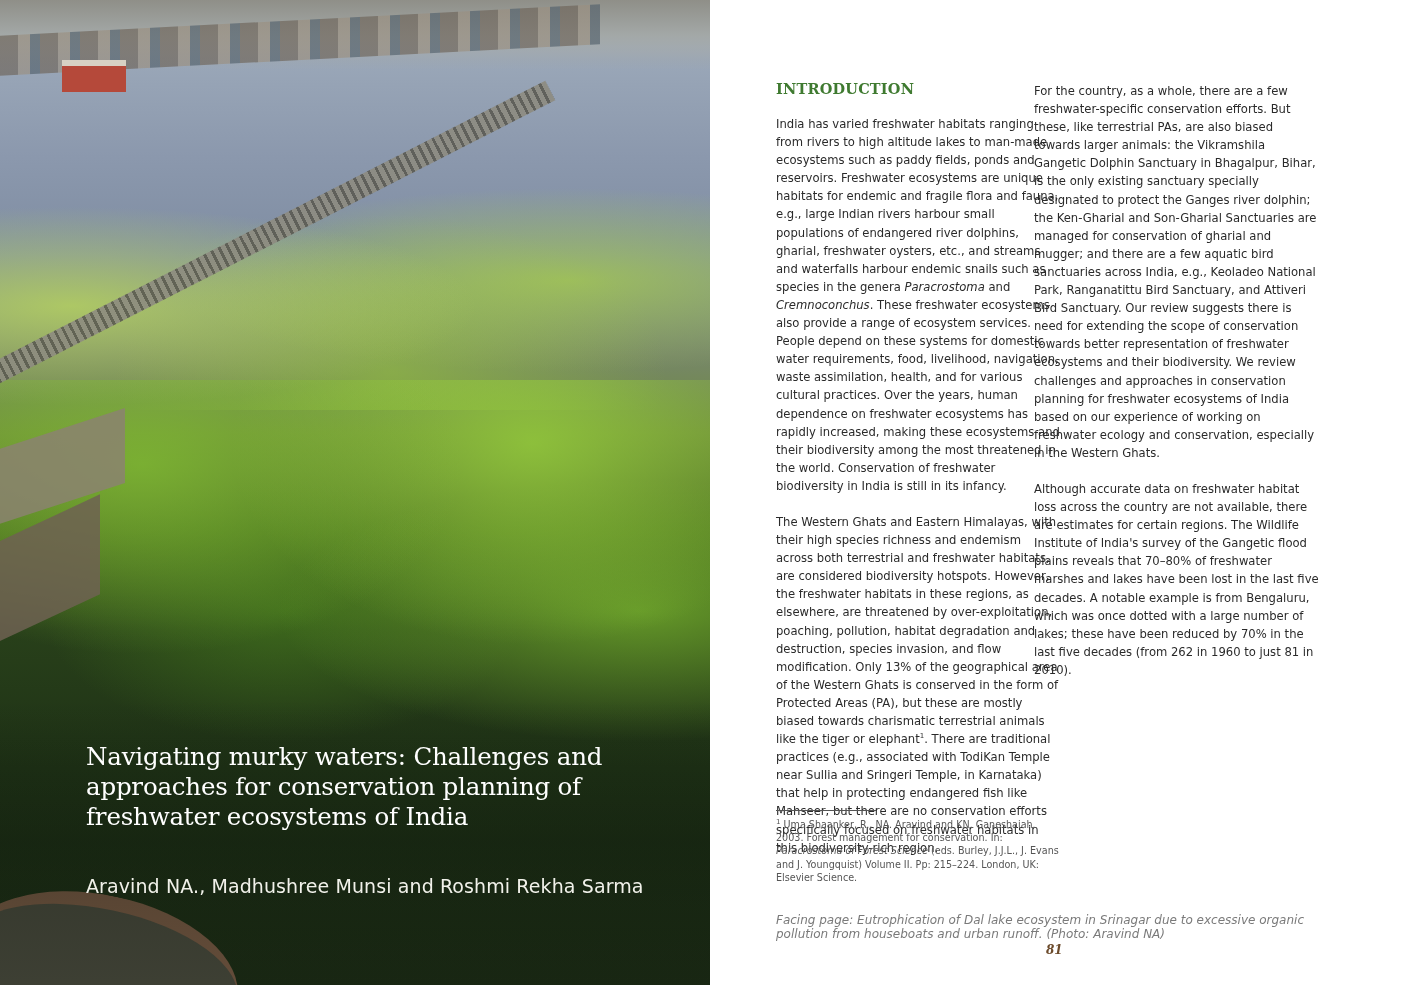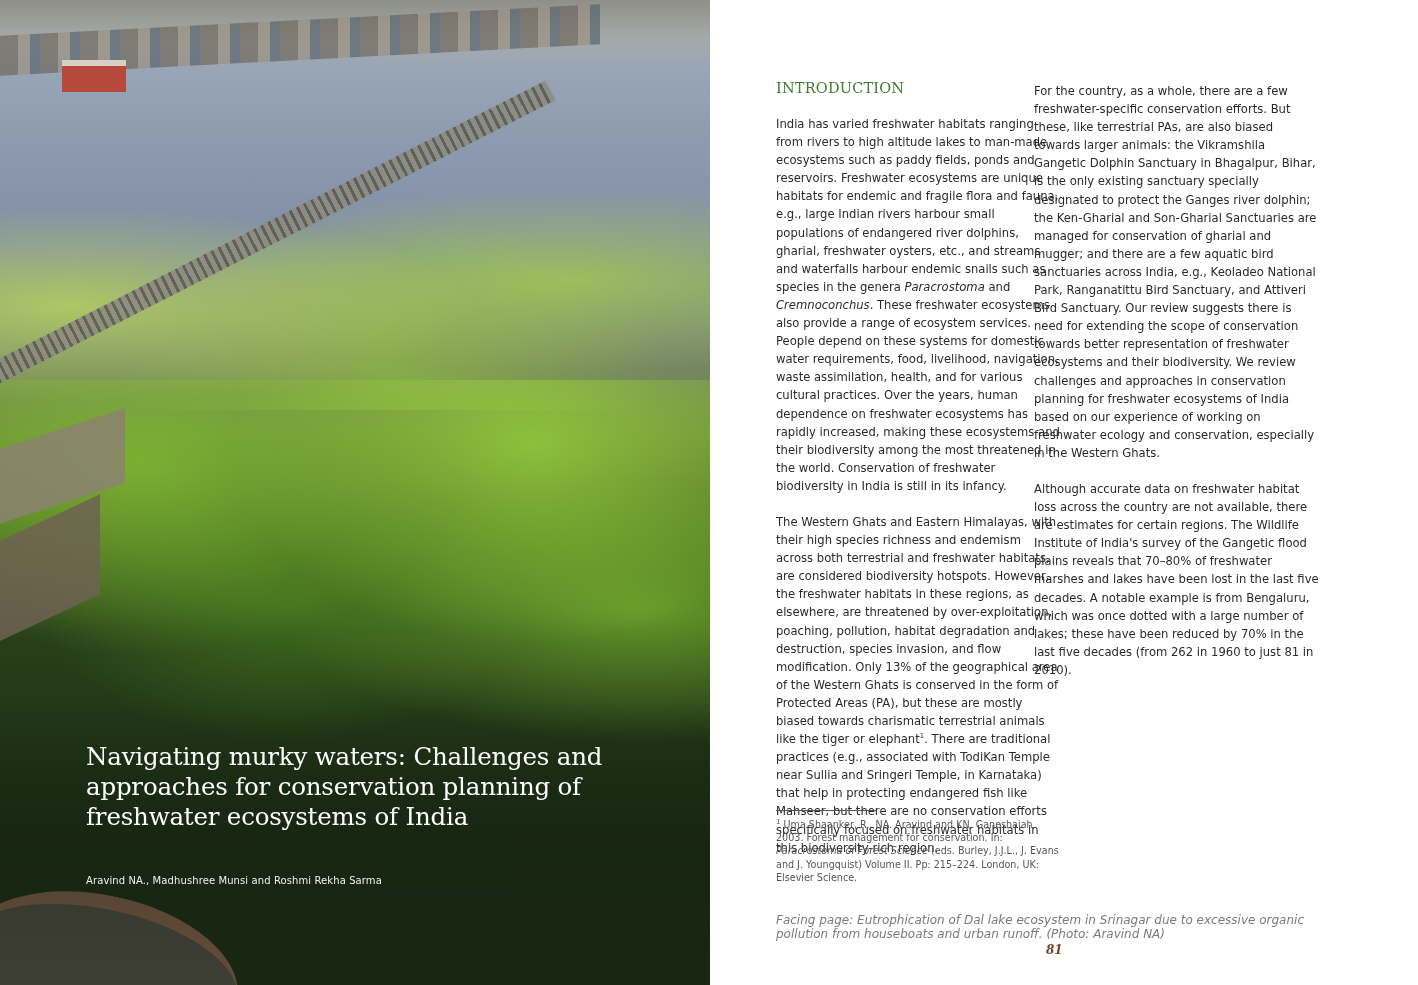--- a/index.html
+++ b/index.html
@@ -28,28 +28,28 @@
   .photo-page .fence { position:absolute; left:-20px; top:215px; width:640px; height:22px;
     background: repeating-linear-gradient(90deg, #5b5a52 0 3px, #8d8b80 3px 8px);
     transform: rotate(-27deg); transform-origin: left center; top:370px; opacity:.9; }
   .photo-page .dock { position:absolute; left:-10px; top:430px; width:135px; height:75px; background:#8b8370; transform:skewY(-18deg); opacity:.85; }
   .photo-page .dock2 { position:absolute; left:-10px; top:520px; width:110px; height:100px; background:#6e6152; transform:skewY(-25deg); opacity:.85; }
   .photo-page .boat-hull { position:absolute; left:-40px; top:895px; width:280px; height:140px; border-top:14px solid #7a5a45; border-radius:50% 50% 0 0; background:#4a4a3e; transform:rotate(12deg); }
   .photo-page .shade { position:absolute; left:0; top:700px; width:710px; height:285px; background:linear-gradient(180deg, rgba(10,20,10,0) 0%, rgba(10,20,10,.35) 50%, rgba(10,20,10,.2) 100%); }
 
   .article-title { position:absolute; left:86px; top:742px; width:560px; margin:0;
     font-family:"DejaVu Serif", serif; font-weight:normal; font-size:24.5px; line-height:30px; color:#ffffff; letter-spacing:-0.2px; }
-  .article-authors { position:absolute; left:86px; top:875px; margin:0; font-family:"DejaVu Sans", sans-serif; font-size:10px; color:#f1f1ea; letter-spacing:0.1px; }
+  .article-authors { position:absolute; left:86px; top:875px; margin:0; font-family:"DejaVu Sans", sans-serif; font-size:19px; color:#f1f1ea; letter-spacing:0.1px; }
 
   
   .col { position:absolute; width:285px; font-size:11.6px; line-height:18.1px; color:#2a2a2a; }
   .col-left { left:776px; top:78px; }
   .col-right { left:1034px; top:82px; }
   .col p { margin:0 0 18px 0; }
-  .section-heading { font-family:"DejaVu Serif", serif; font-weight:normal; color:#3f7a30; font-size:14.5px; line-height:21px; letter-spacing:0.2px; margin:0 0 16px 0; }
+  .section-heading { font-family:"DejaVu Serif", serif; font-weight:bold; color:#3f7a30; font-size:14.5px; line-height:21px; letter-spacing:0.2px; margin:0 0 16px 0; }
   .col-right .section-heading { margin-top:2px; }
   em { font-style:italic; }
   sup { font-size:7px; vertical-align:super; line-height:0; }
 
   .footnote-rule { position:absolute; left:776px; top:810px; width:100px; border-top:1px solid #555; }
   .footnote { position:absolute; left:776px; top:818px; width:285px; font-size:9.6px; line-height:13.2px; color:#555; }
   .caption { position:absolute; left:776px; top:901px; width:560px; font-size:12px; line-height:14px; color:#7a7a7a; font-style:italic;margin-top:12px; }
   .page-number { position:absolute; left:1046px; top:943px; font-family:"DejaVu Serif", serif; font-weight:bold; font-size:12px; color:#6b4a2b;font-style:italic; }
 </style>
 </head>

